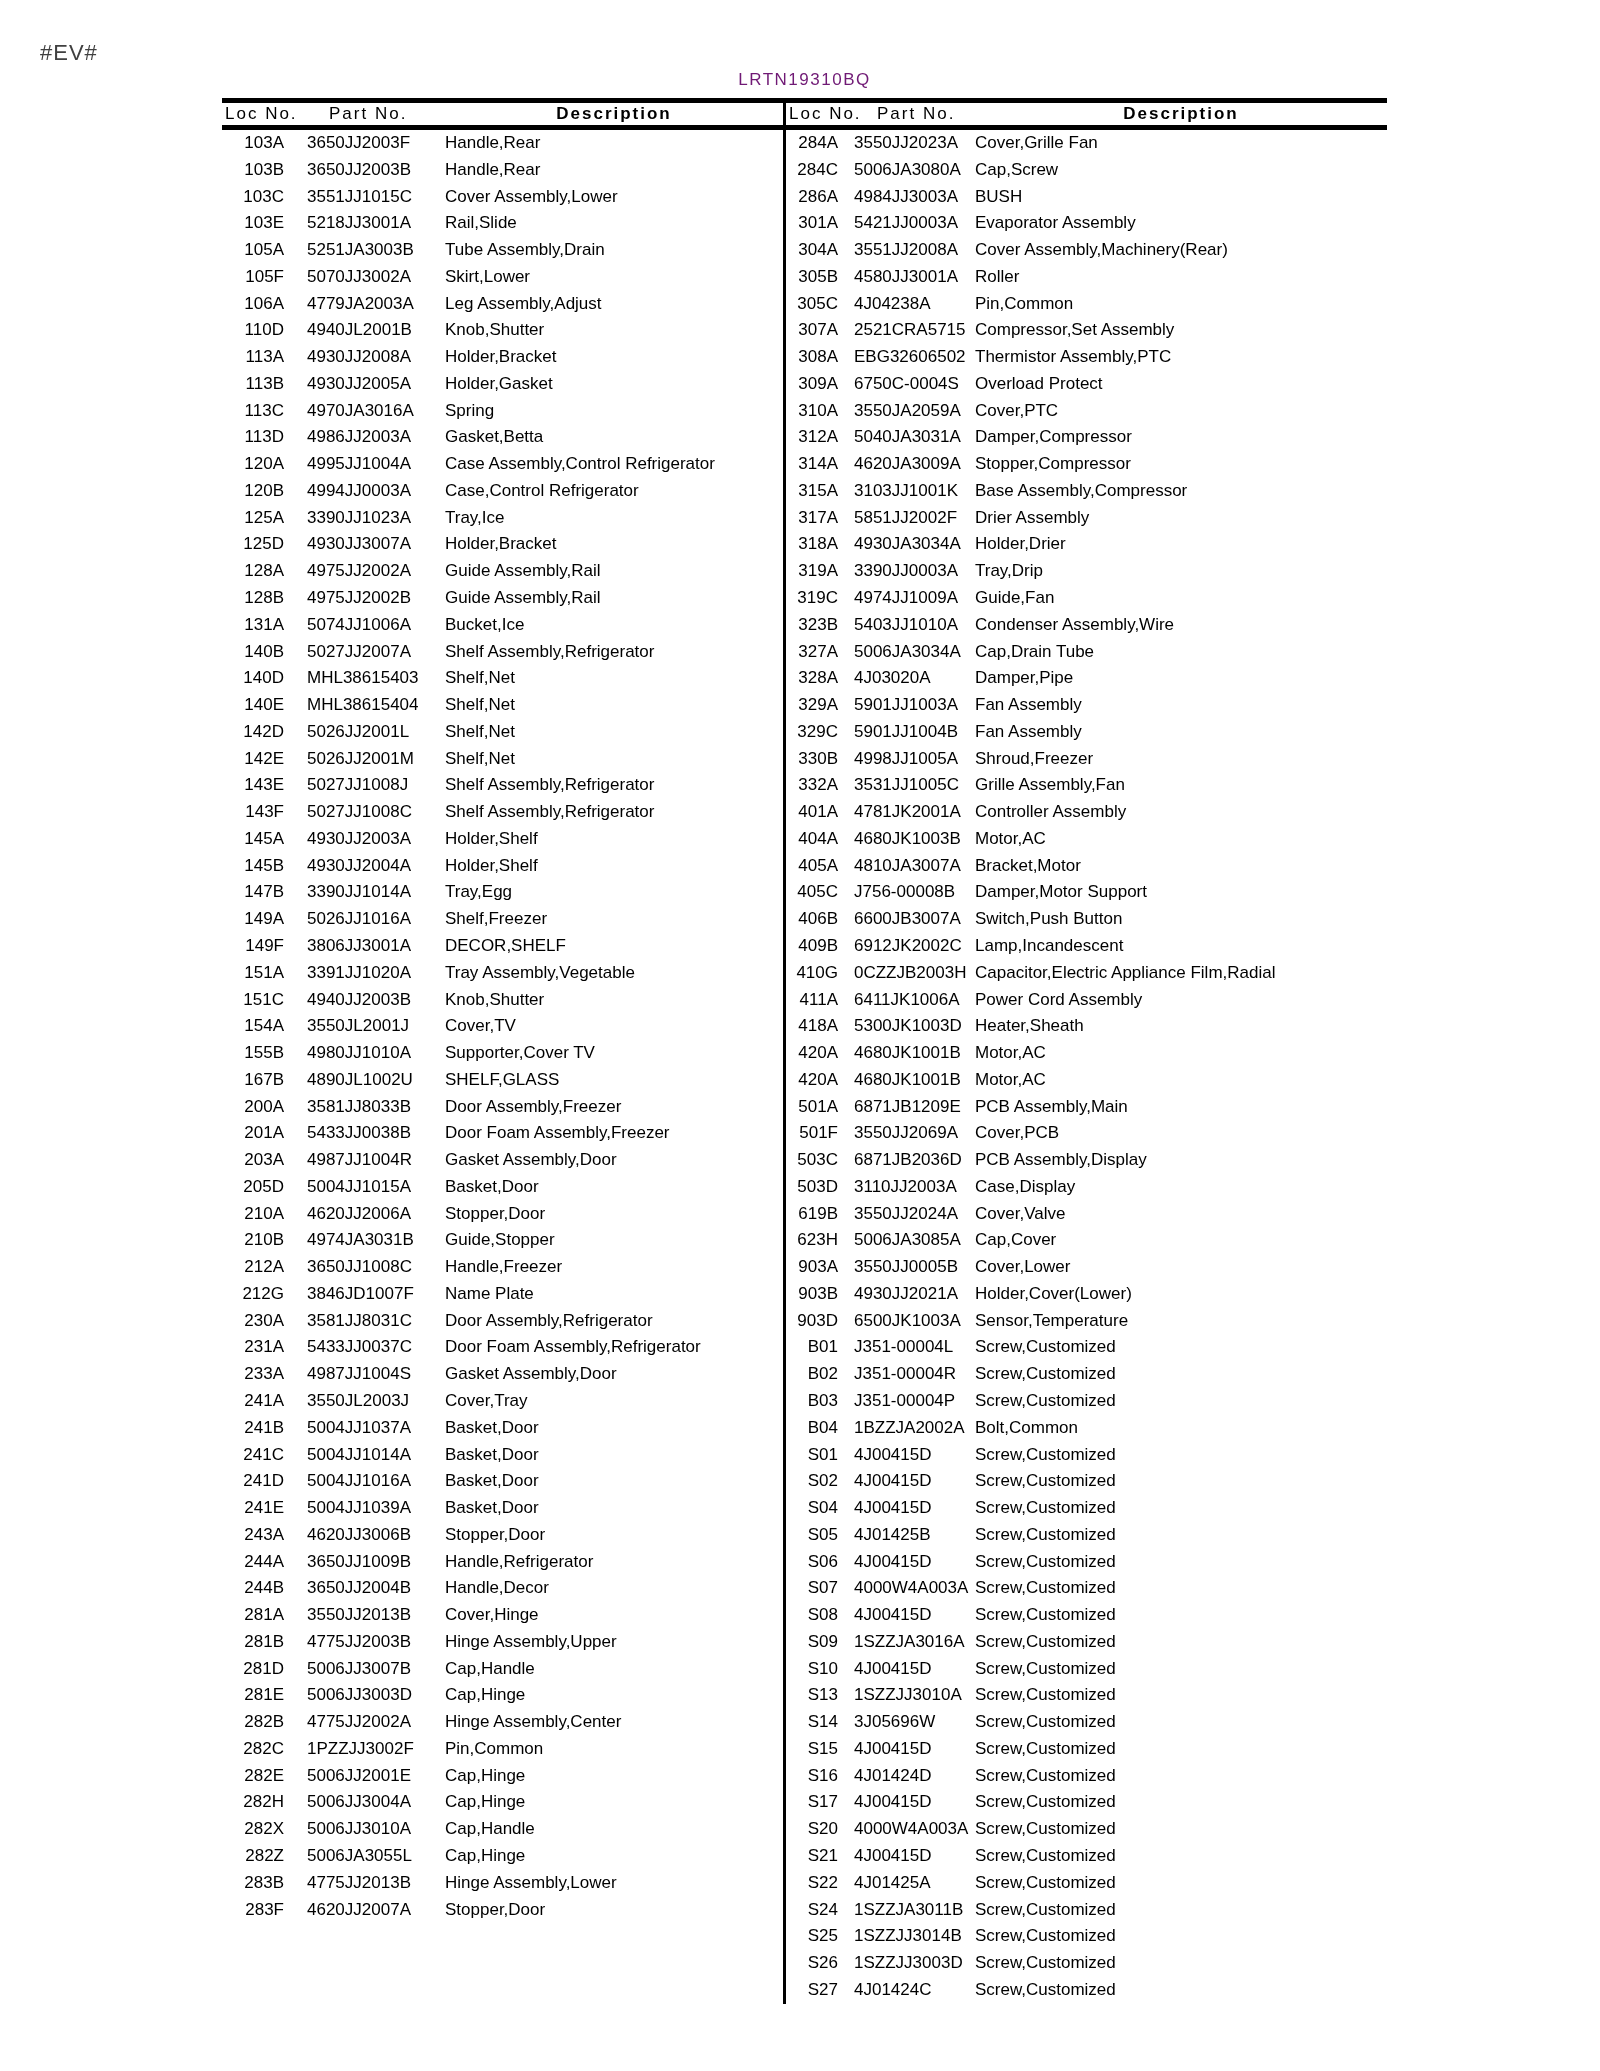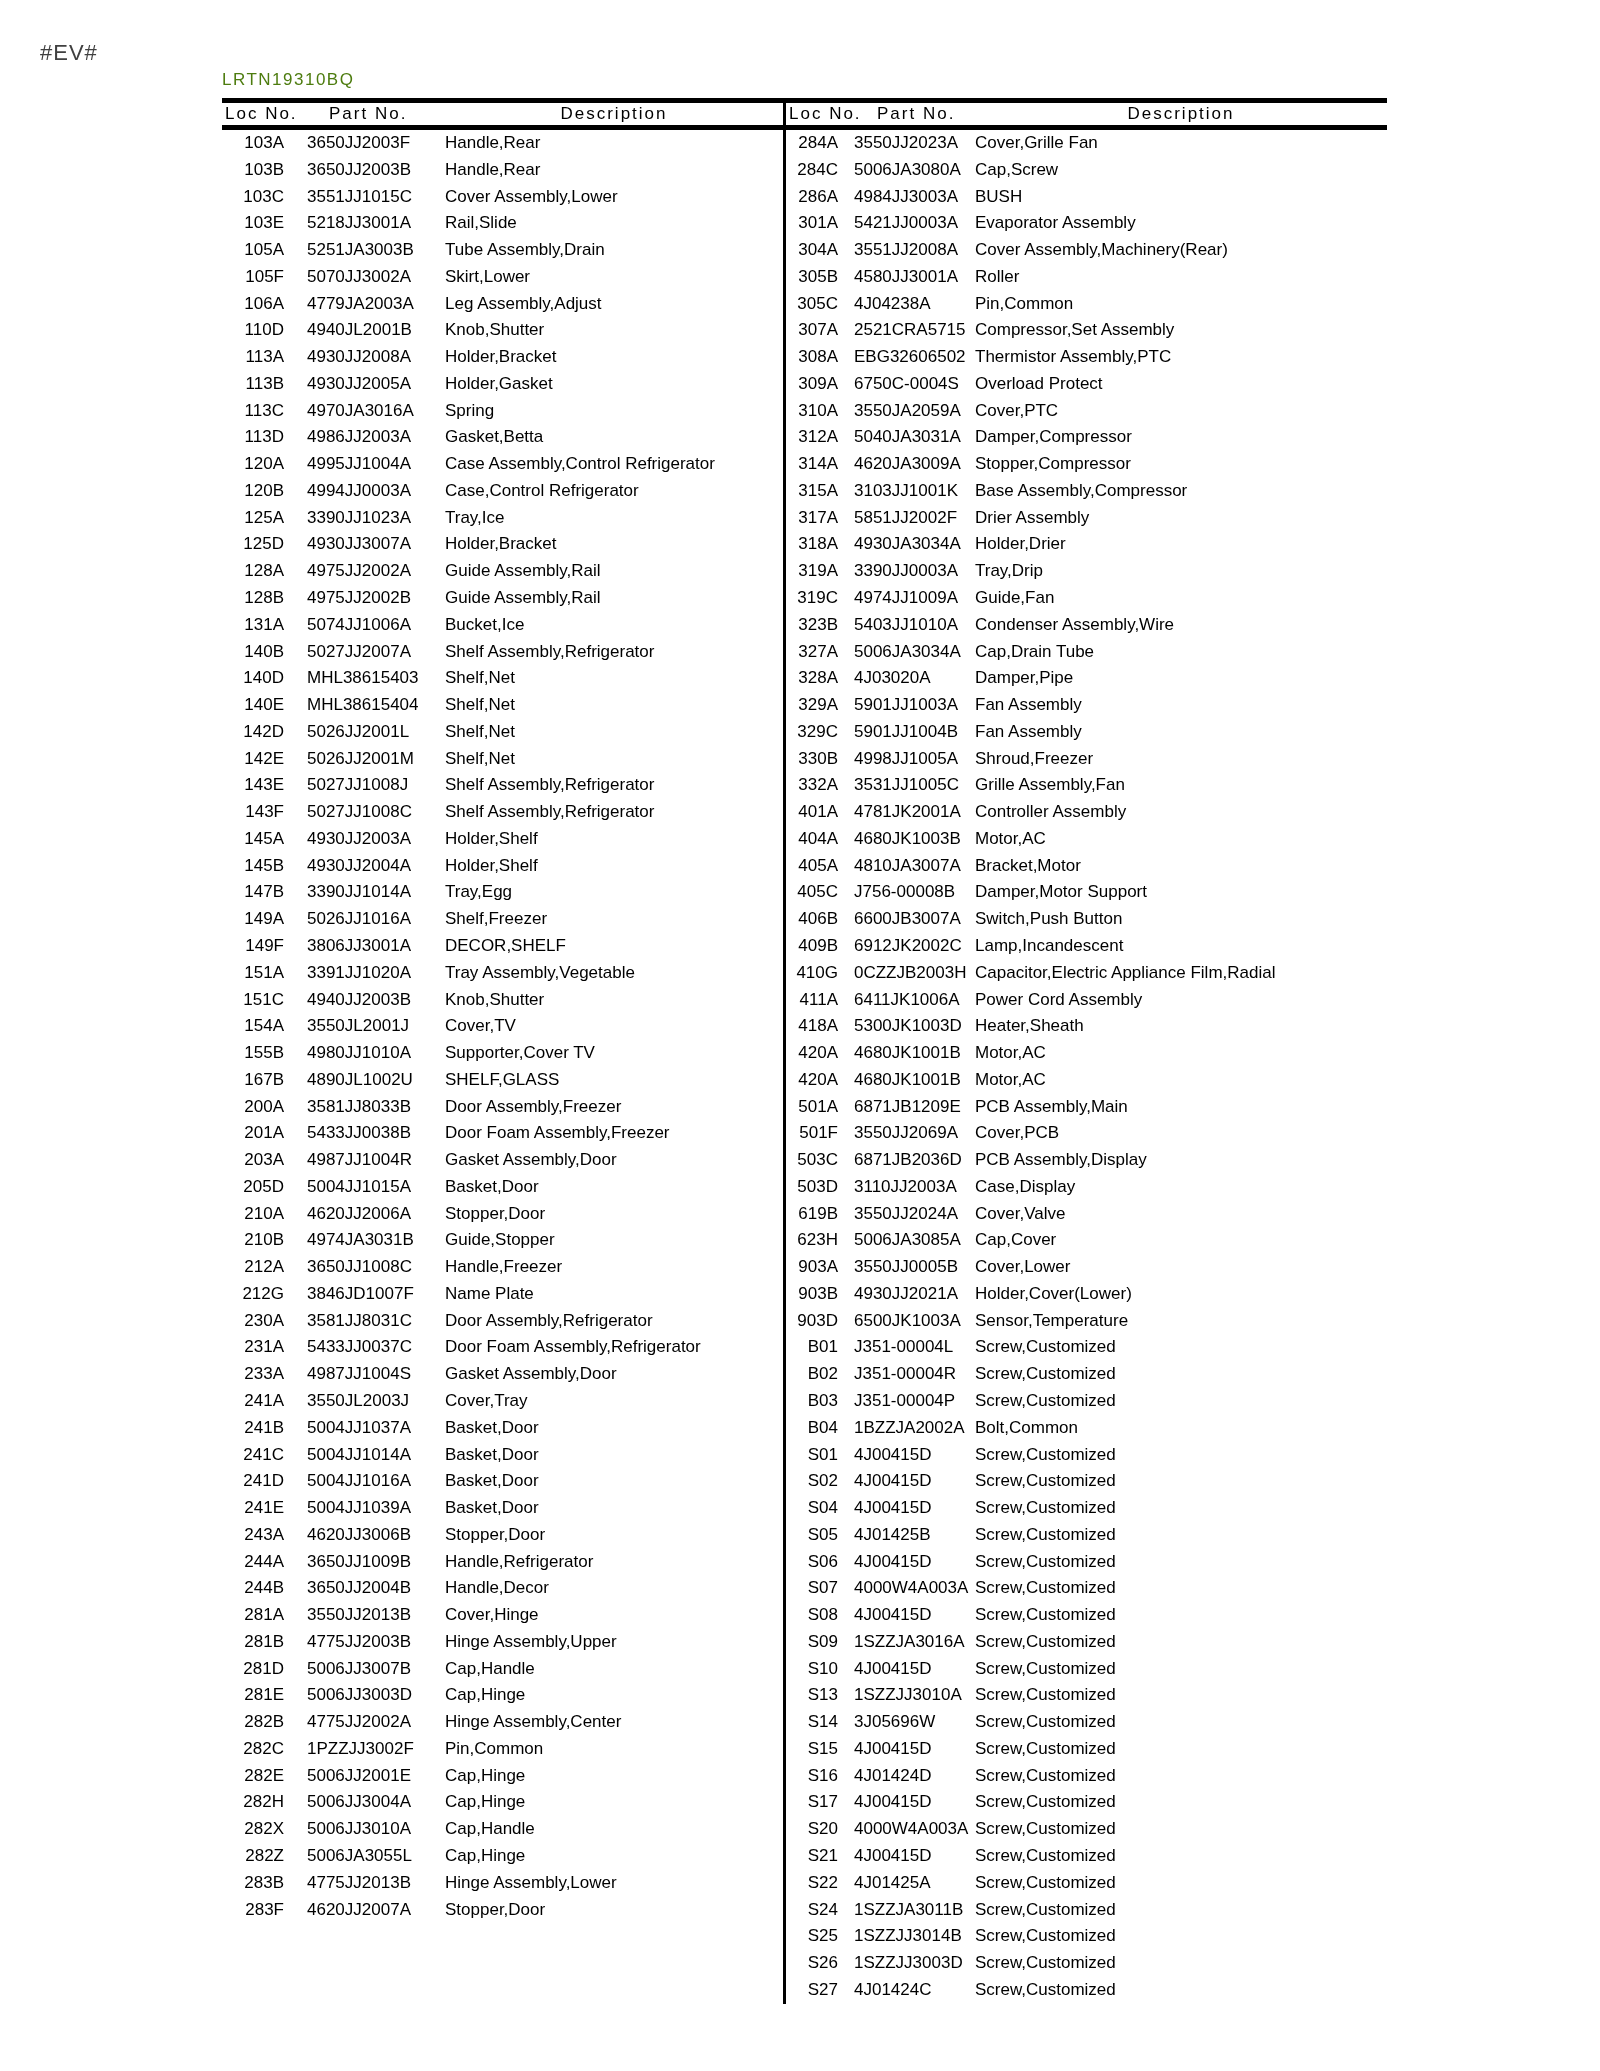--- a/index.html
+++ b/index.html
@@ -8,40 +8,40 @@
     background:#ffffff;color:#000;
     font-family:"Liberation Sans","DejaVu Sans",sans-serif;
     position:relative;overflow:hidden;
   }
   .corner{
     position:absolute;left:40px;top:40px;
     font-size:22px;letter-spacing:1px;color:#404040;
   }
   .title{
     position:absolute;left:222px;top:70px;width:1165px;
-    font-size:17px;letter-spacing:1.5px;color:#4d7c0f;
+    text-align:center;font-size:17px;letter-spacing:1.5px;color:#701a75;
   }
   .tables{
     position:absolute;left:222px;top:98px;width:1165px;
     display:flex;align-items:flex-start;
   }
   .half{box-sizing:border-box;}
   .half.left{width:561px;}
   .half.right{width:604px;border-left:3px solid #000;}
   .thead{
     display:grid;height:22px;line-height:22px;
     border-top:5px solid #000;border-bottom:5px solid #000;
     font-size:17px;letter-spacing:2px;white-space:nowrap;
   }
   .half.left  .thead{grid-template-columns:62px 161px auto;}
   .half.right .thead{grid-template-columns:52px 137px auto;}
   .h-loc{padding-left:3px;}
   .half.left  .h-part{padding-left:45px;}
   .half.right .h-part{padding-left:39px;}
-  .h-desc{text-align:center;}
+  .h-desc{text-align:center;font-weight:bold;}
   .row{
     display:grid;height:26.77px;line-height:26.77px;
     font-size:17px;white-space:nowrap;
   }
   .half.left  .row{grid-template-columns:62px 161px auto;}
   .half.right .row{grid-template-columns:52px 137px auto;}
   .c-loc{text-align:right;}
   .half.left  .c-part{padding-left:23px;}
   .half.right .c-part{padding-left:16px;}
   .c-desc{overflow:visible;}

